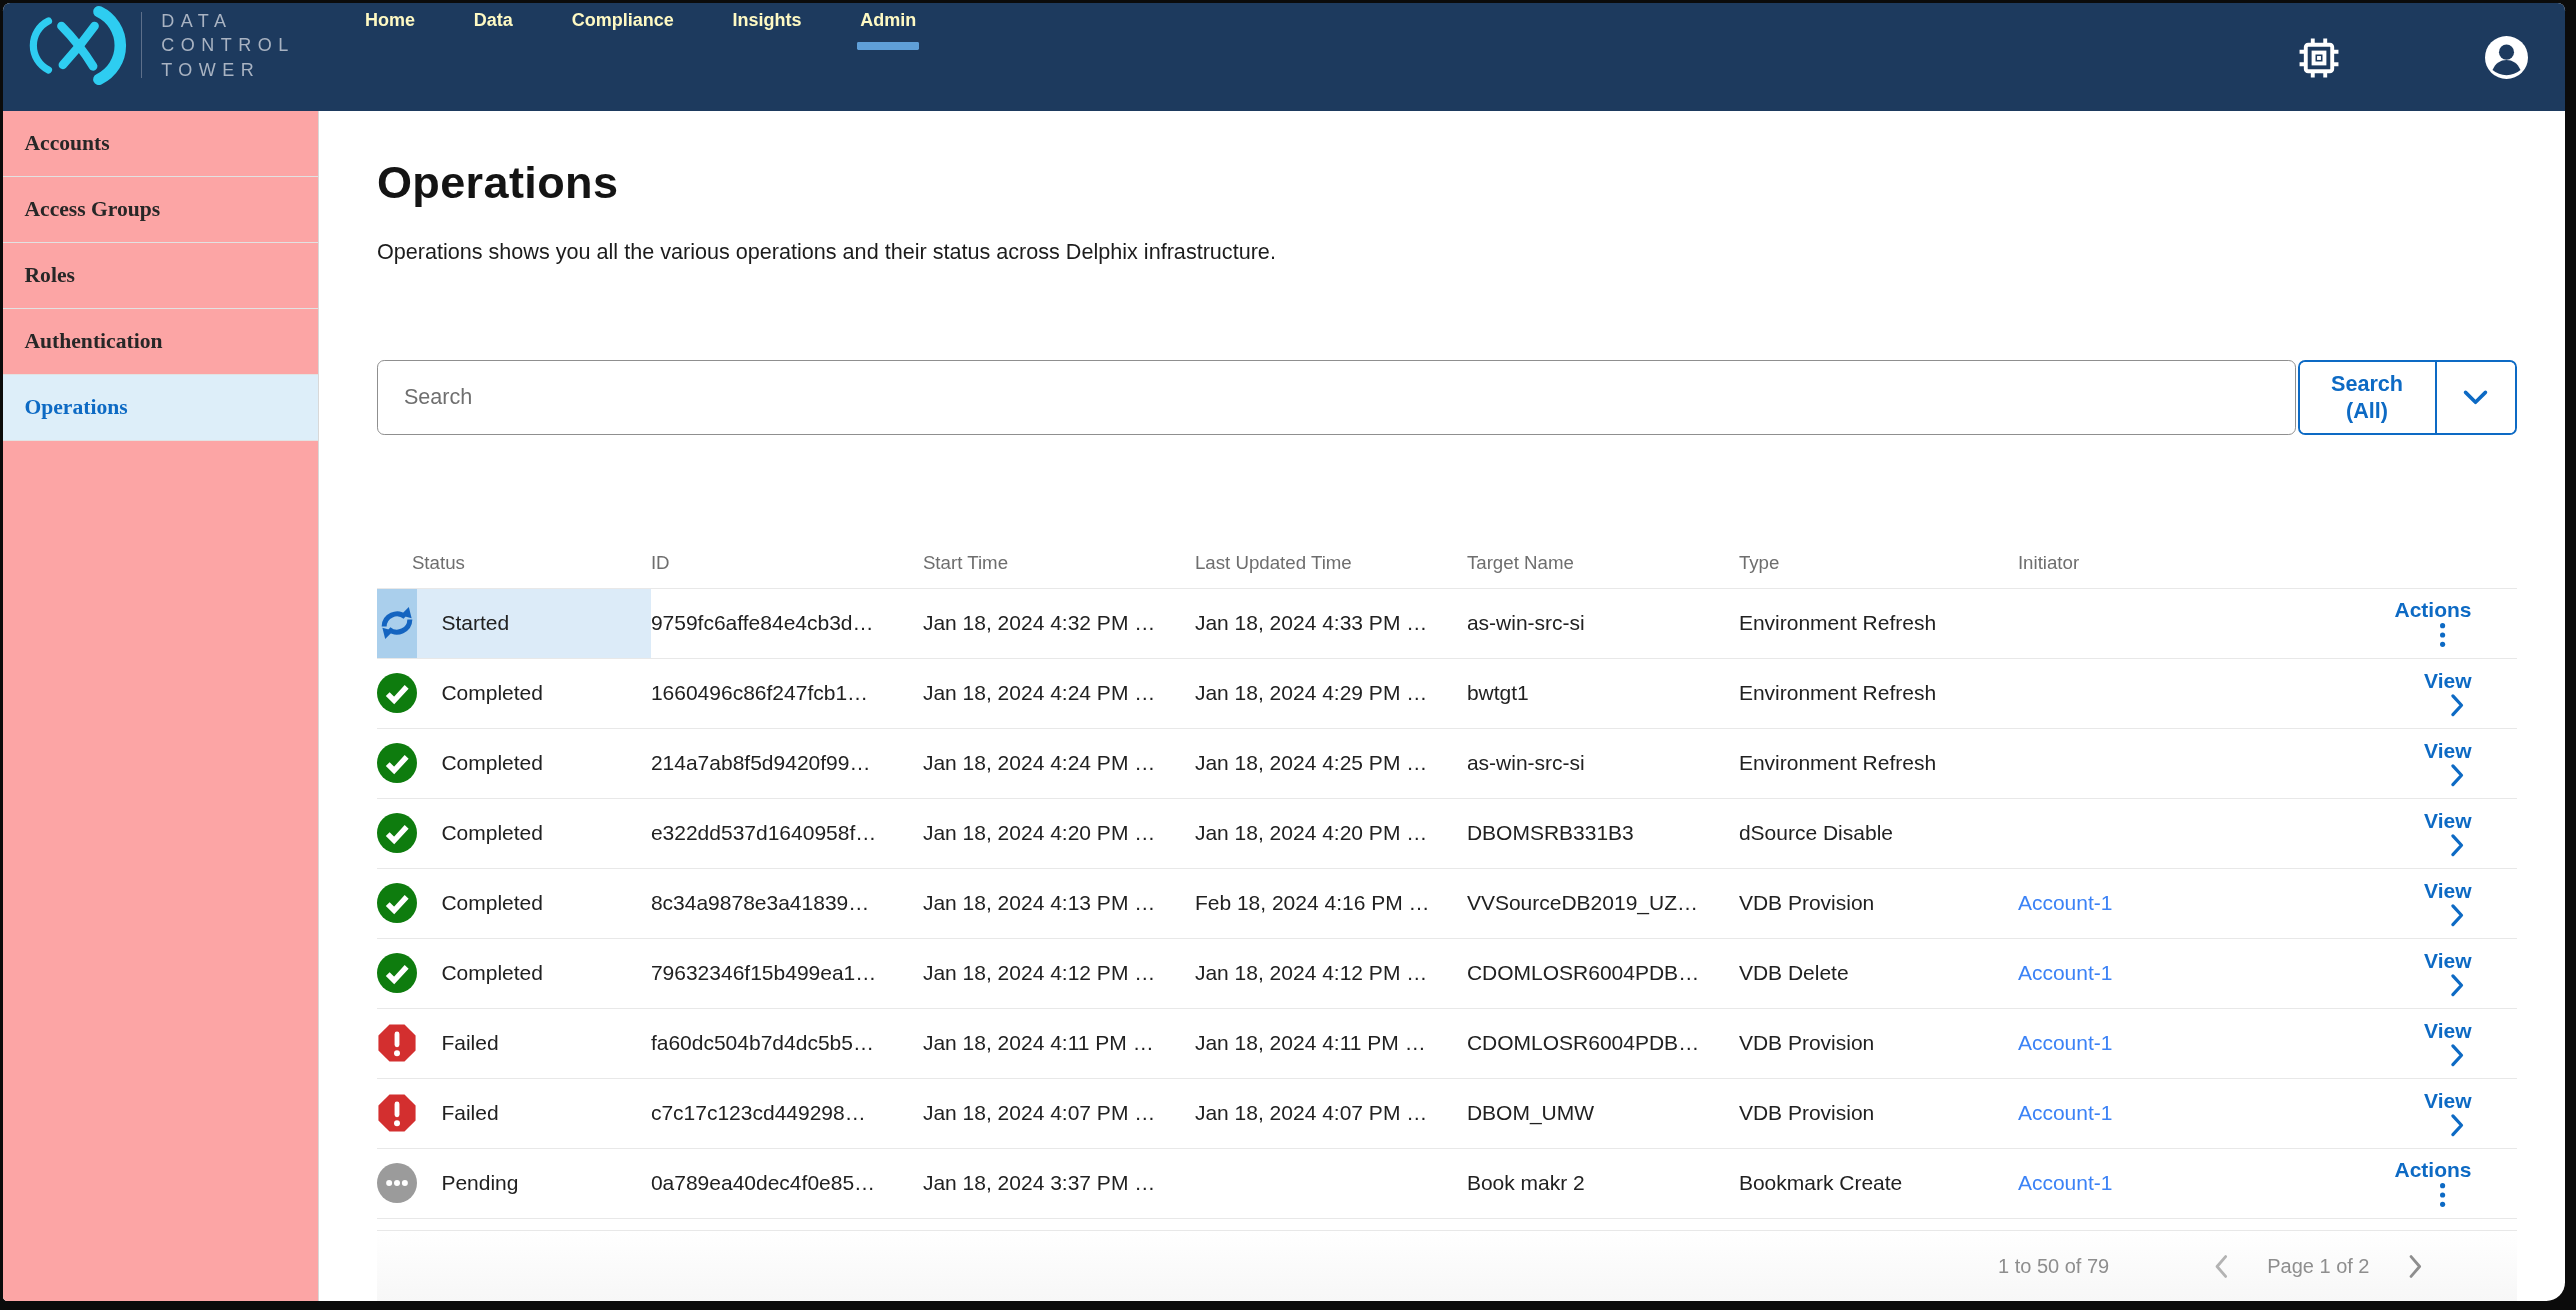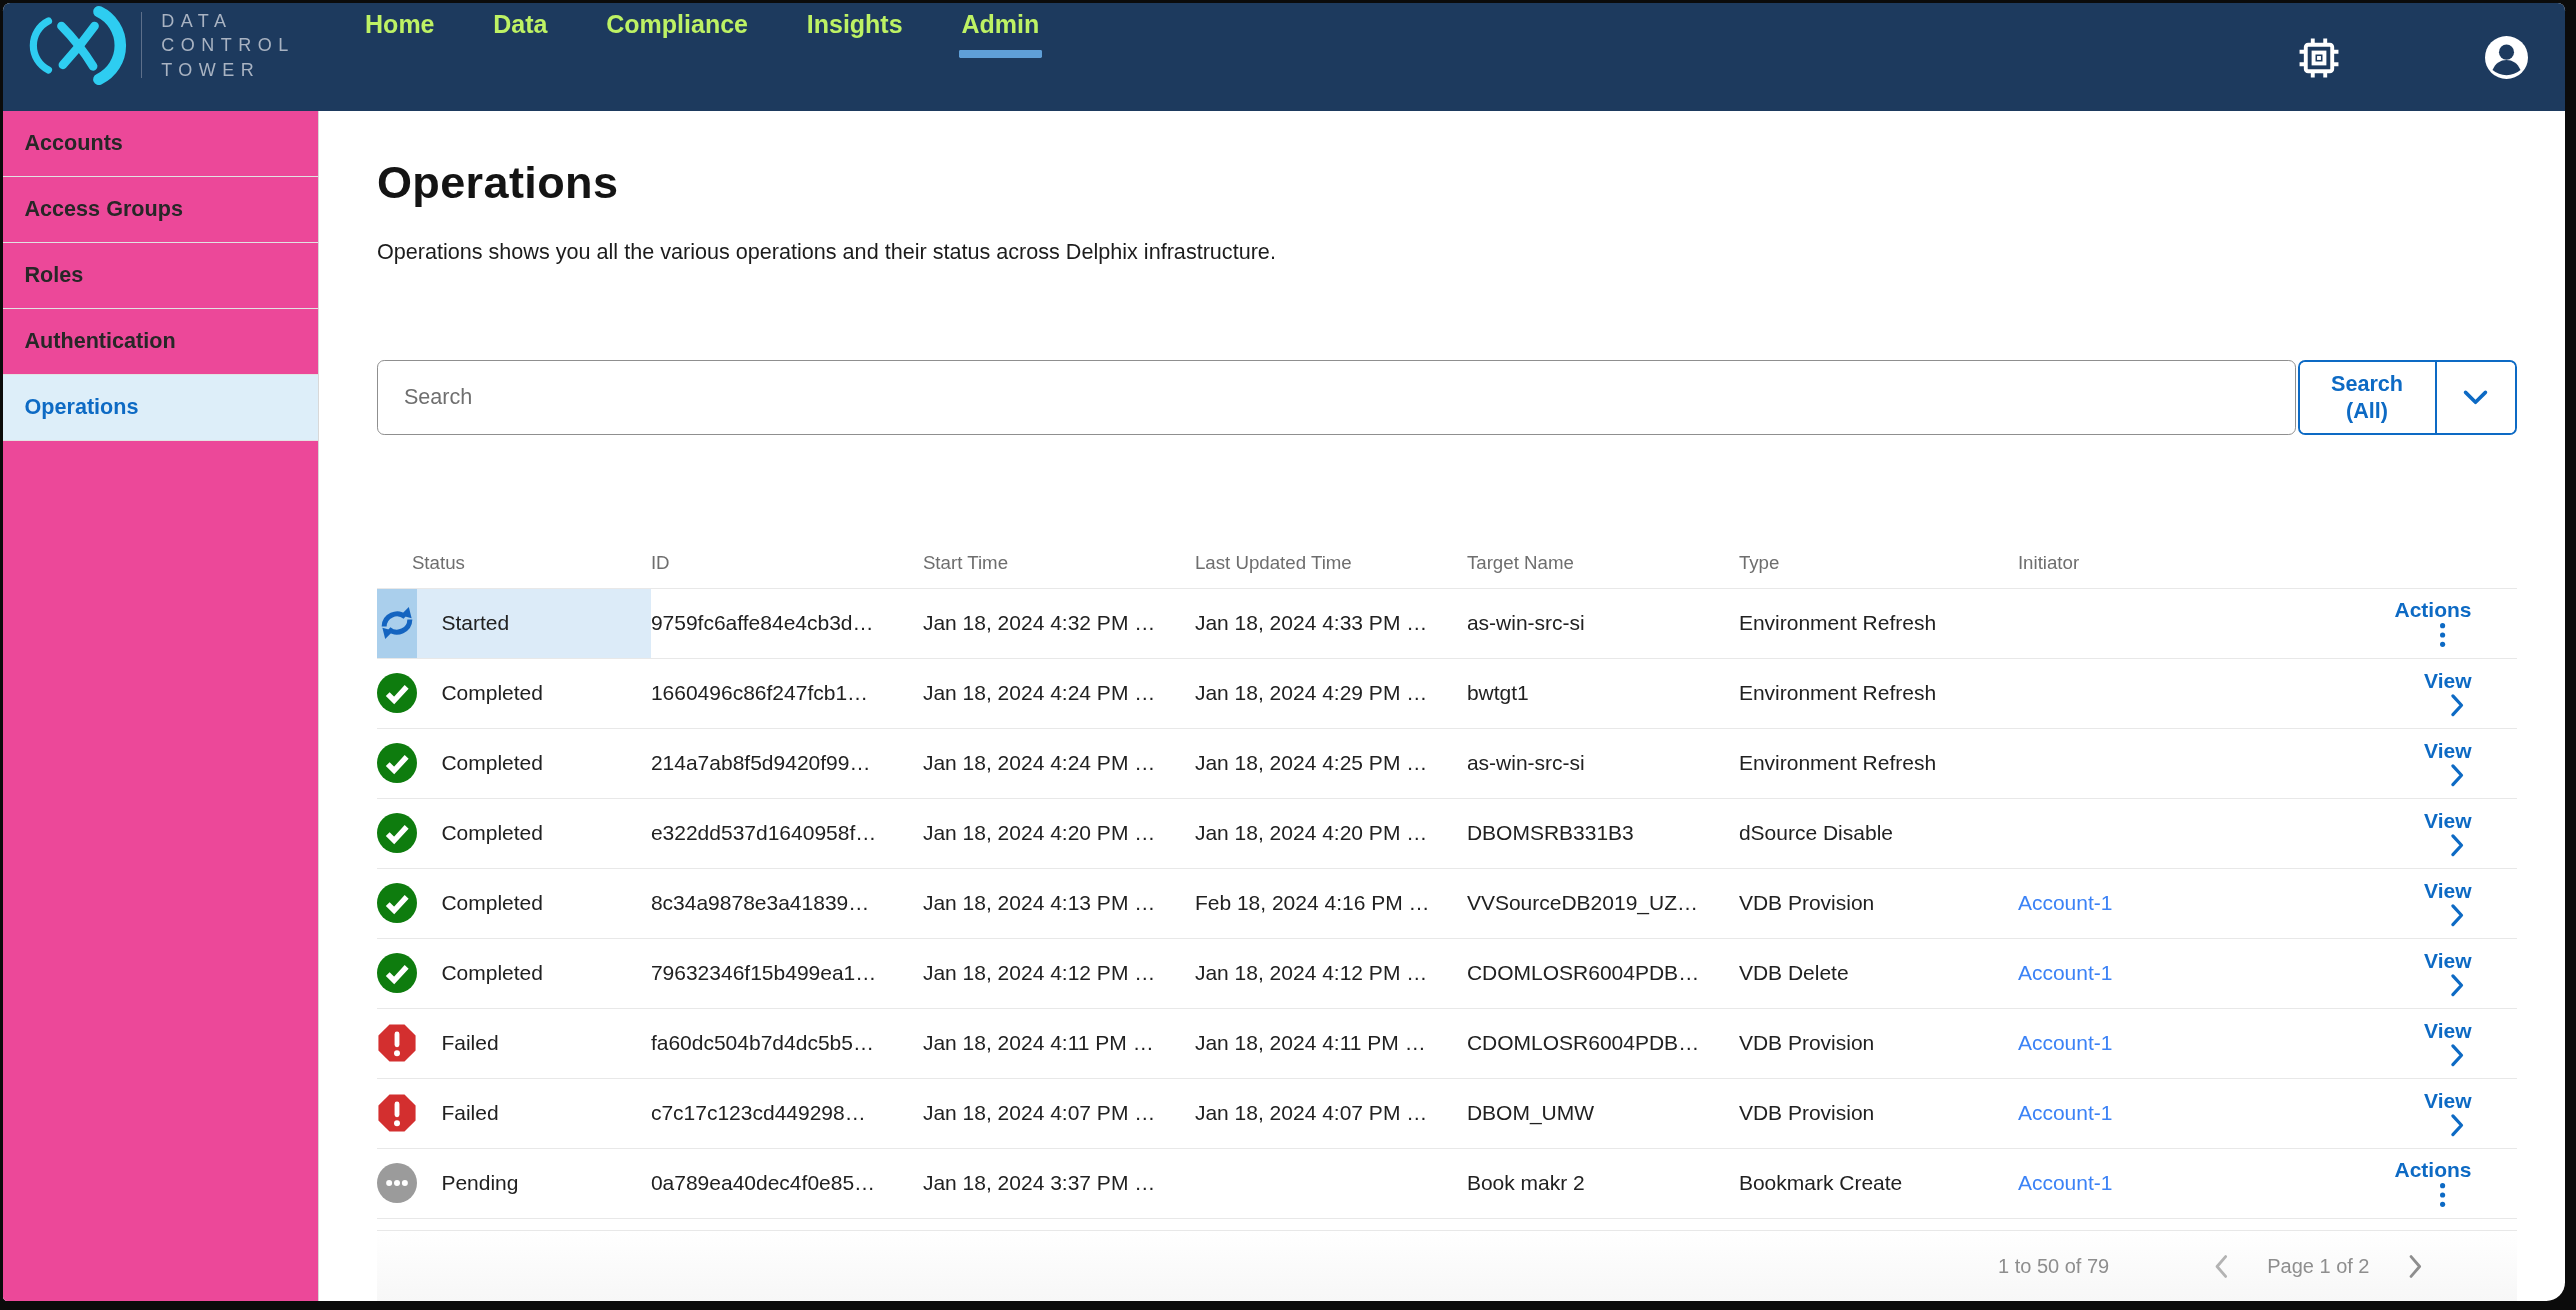--- a/index.html
+++ b/index.html
@@ -16,28 +16,28 @@
   .topnav{
     height:108px;flex:0 0 108px;background:#1d3a5e;display:flex;align-items:flex-start;
     position:relative;color:#fff;
   }
   .brand{display:flex;align-items:center;margin-left:21.6px;}
   .brand-mark{width:108px;height:85px;flex:0 0 auto;}
   .brand-divider{width:1.4px;height:66px;background:#5d6f8a;margin:0 18.7px 0 8.6px;}
   .brand-name{display:flex;flex-direction:column;color:#a9b3c2;font-size:18px;
     letter-spacing:6.5px;line-height:24.5px;font-weight:500;}
   .nav-items{display:flex;margin-left:69px;gap:56px;align-items:center;}
-  .nav-item{position:relative;font-size:25px;font-weight:700;color:#bef264;cursor:pointer;padding:7.2px 1.4px;}
+  .nav-item{position:relative;font-size:18px;font-weight:700;color:#fef9c3;cursor:pointer;padding:7.2px 1.4px;}
   .nav-item .underline{display:none;position:absolute;left:-1.4px;right:-1.4px;bottom:-11.5px;height:8px;background:#5f9fd8;border-radius:1.4px;}
   .nav-item.active .underline{display:block;}
   .chip-btn{position:absolute;right:225px;top:34px;width:42px;height:42px;cursor:pointer;}
   .account-btn{position:absolute;right:37px;top:33px;width:43px;height:43px;cursor:pointer;}
   
   .app-body{flex:1;display:flex;min-height:0;}
-  .sidebar{width:315px;flex:0 0 315px;border-right:1.4px solid #d8d8d8;background:#ec4899;}
+  .sidebar{width:315px;flex:0 0 315px;border-right:1.4px solid #d8d8d8;background:#fca5a5;font-family:Liberation Serif, serif;}
   .side-item{height:65px;border-bottom:1.4px solid #e2e2e2;display:flex;align-items:center;
     padding-left:21.6px;font-size:21.6px;font-weight:700;color:#272727;cursor:pointer;}
   .side-item.active{background:#ddeef9;color:#0d6ac4;}
   .main{flex:1;min-width:0;padding:0 48px 0 58px;display:flex;flex-direction:column;}
   .page-title{margin:46px 0 0 0;font-size:45px;line-height:52px;font-weight:700;color:#141414;letter-spacing:0.4px;}
   .page-desc{margin-top:27px;font-size:21.6px;line-height:32px;color:#1c1c1c;}
   
   .search-row{margin-top:92px;display:flex;height:81px;align-items:stretch;}
   .search-input{flex:1;min-width:0;border:1.4px solid #8f8f8f;border-radius:7.2px;font-size:21.6px;
     padding:0 26px;color:#222;outline:none;font-family:"Liberation Sans",sans-serif;}

